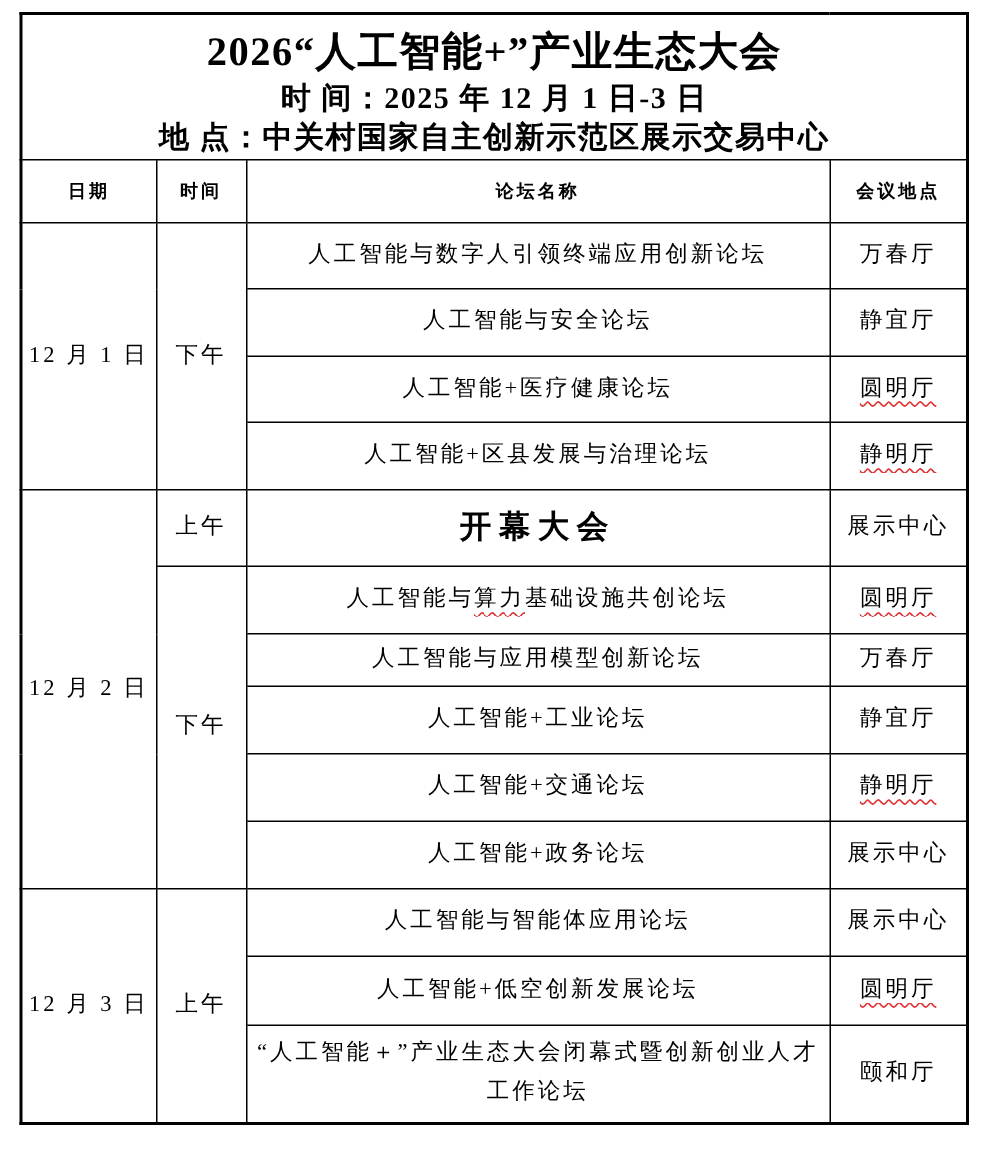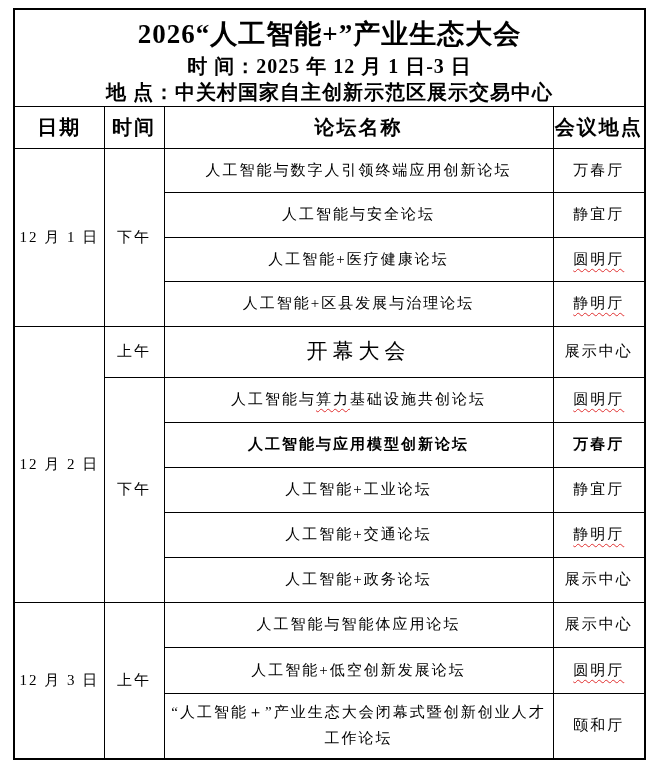--- a/index.html
+++ b/index.html
@@ -45,33 +45,33 @@
     line-height: 38px;
   }
   .doc-sub {
     font-size: 20px;
     font-weight: bold;
     letter-spacing: 1px;
     line-height: 26px;
   }
   tr.head-row th {
     height: 41px;
-    font-size: 20px;
+    font-size: 12px;
     font-weight: bold;
     letter-spacing: 2px;
   }
   td.cell {
     font-size: 15px;
     letter-spacing: 2px;
     line-height: 1.7;
     padding: 2px 6px;
   }
   td.forum-cell.emphasis {
     font-size: 21px;
-    font-weight: normal;
+    font-weight: bold;
     letter-spacing: 5px;
   }
   .sq {
     text-decoration-line: underline;
     text-decoration-style: wavy;
     text-decoration-color: #e03030;
     text-decoration-thickness: 1px;
     text-underline-offset: 4px;
   }
 </style>
@@ -124,21 +124,21 @@
           <td class="cell date-cell" rowspan="6">12 月 2 日</td>
           <td class="cell time-cell" rowspan="1">上午</td>
           <td class="cell forum-cell emphasis">开幕大会</td>
           <td class="cell venue-cell">展示中心</td>
         </tr>
         <tr style="height: 45px;">
           <td class="cell time-cell" rowspan="5">下午</td>
           <td class="cell forum-cell">人工智能与<span class="sq">算力</span>基础设施共创论坛</td>
           <td class="cell venue-cell"><span class="sq">圆明厅</span></td>
         </tr>
-        <tr style="height: 45px; font-weight: bold;">
+        <tr style="height: 35px;">
           <td class="cell forum-cell">人工智能与应用模型创新论坛</td>
           <td class="cell venue-cell">万春厅</td>
         </tr>
         <tr style="height: 45px;">
           <td class="cell forum-cell">人工智能+工业论坛</td>
           <td class="cell venue-cell">静宜厅</td>
         </tr>
         <tr style="height: 45px;">
           <td class="cell forum-cell">人工智能+交通论坛</td>
           <td class="cell venue-cell"><span class="sq">静明厅</span></td>

